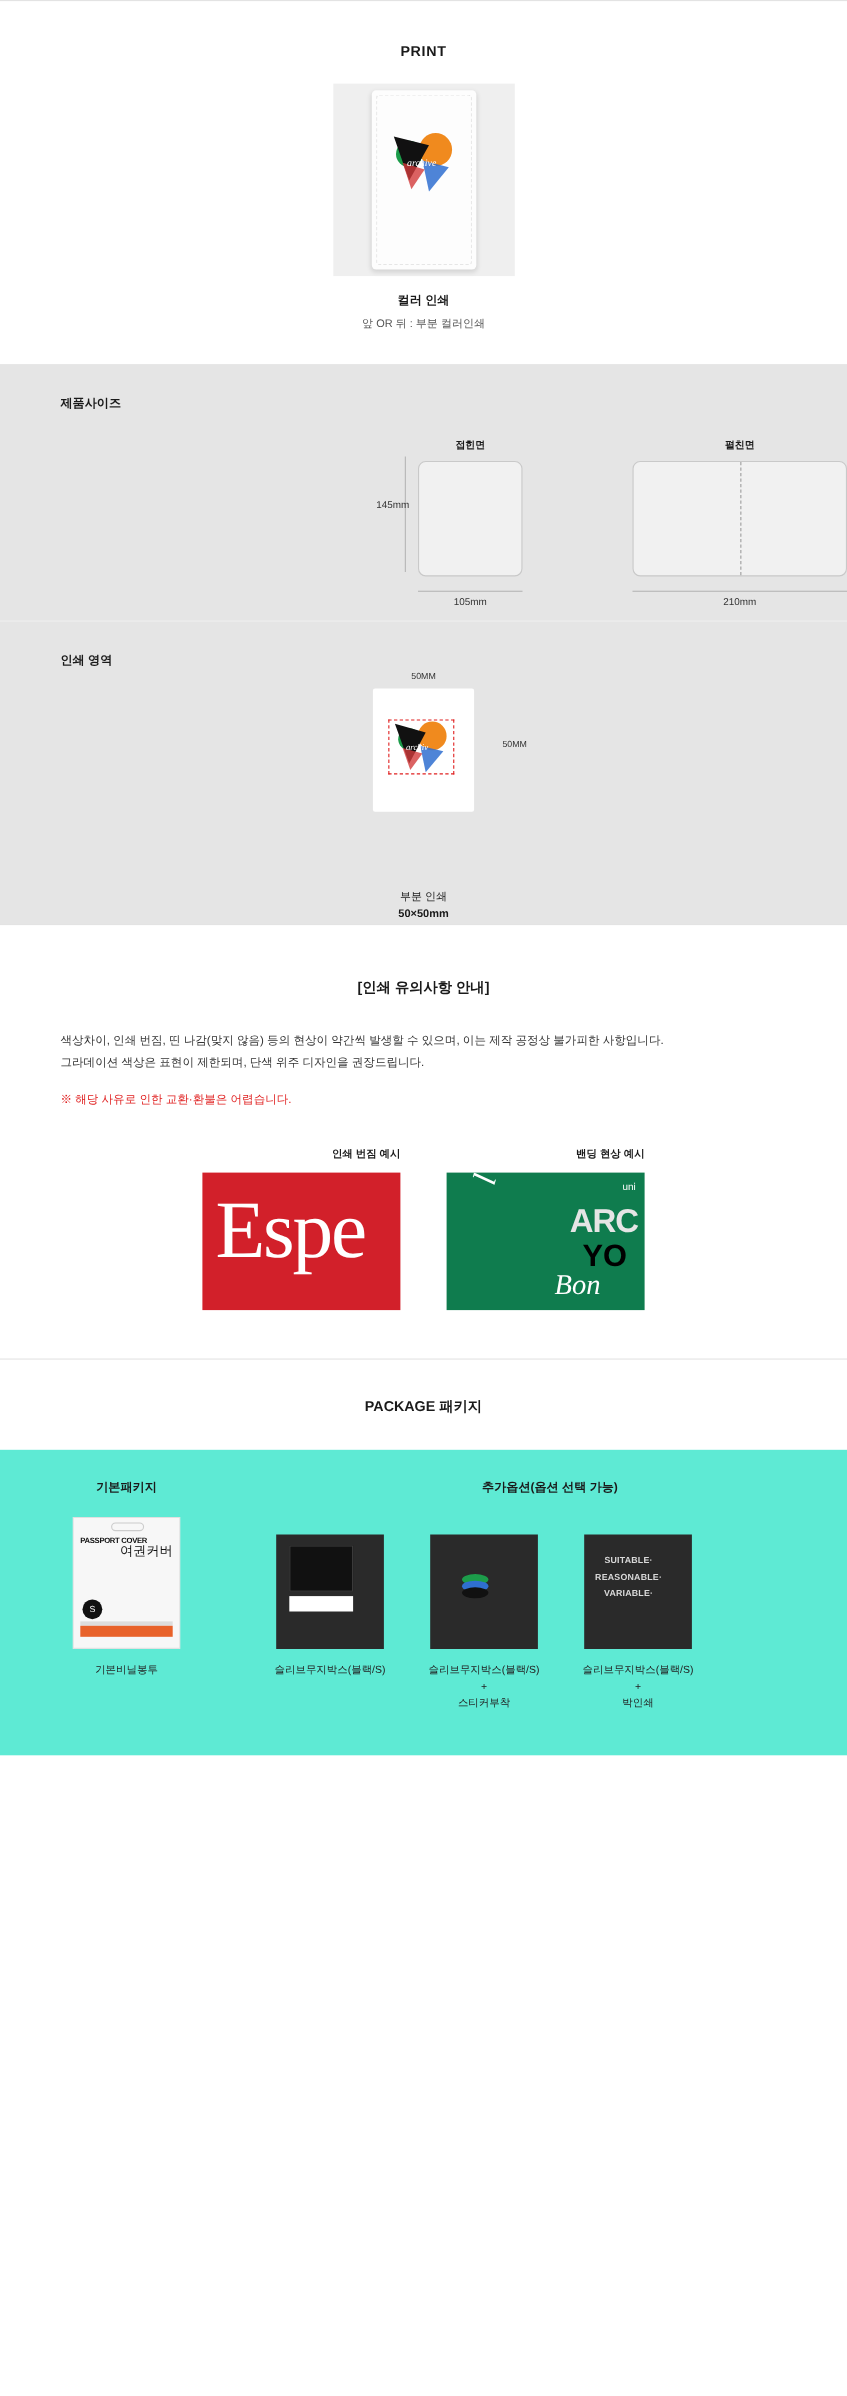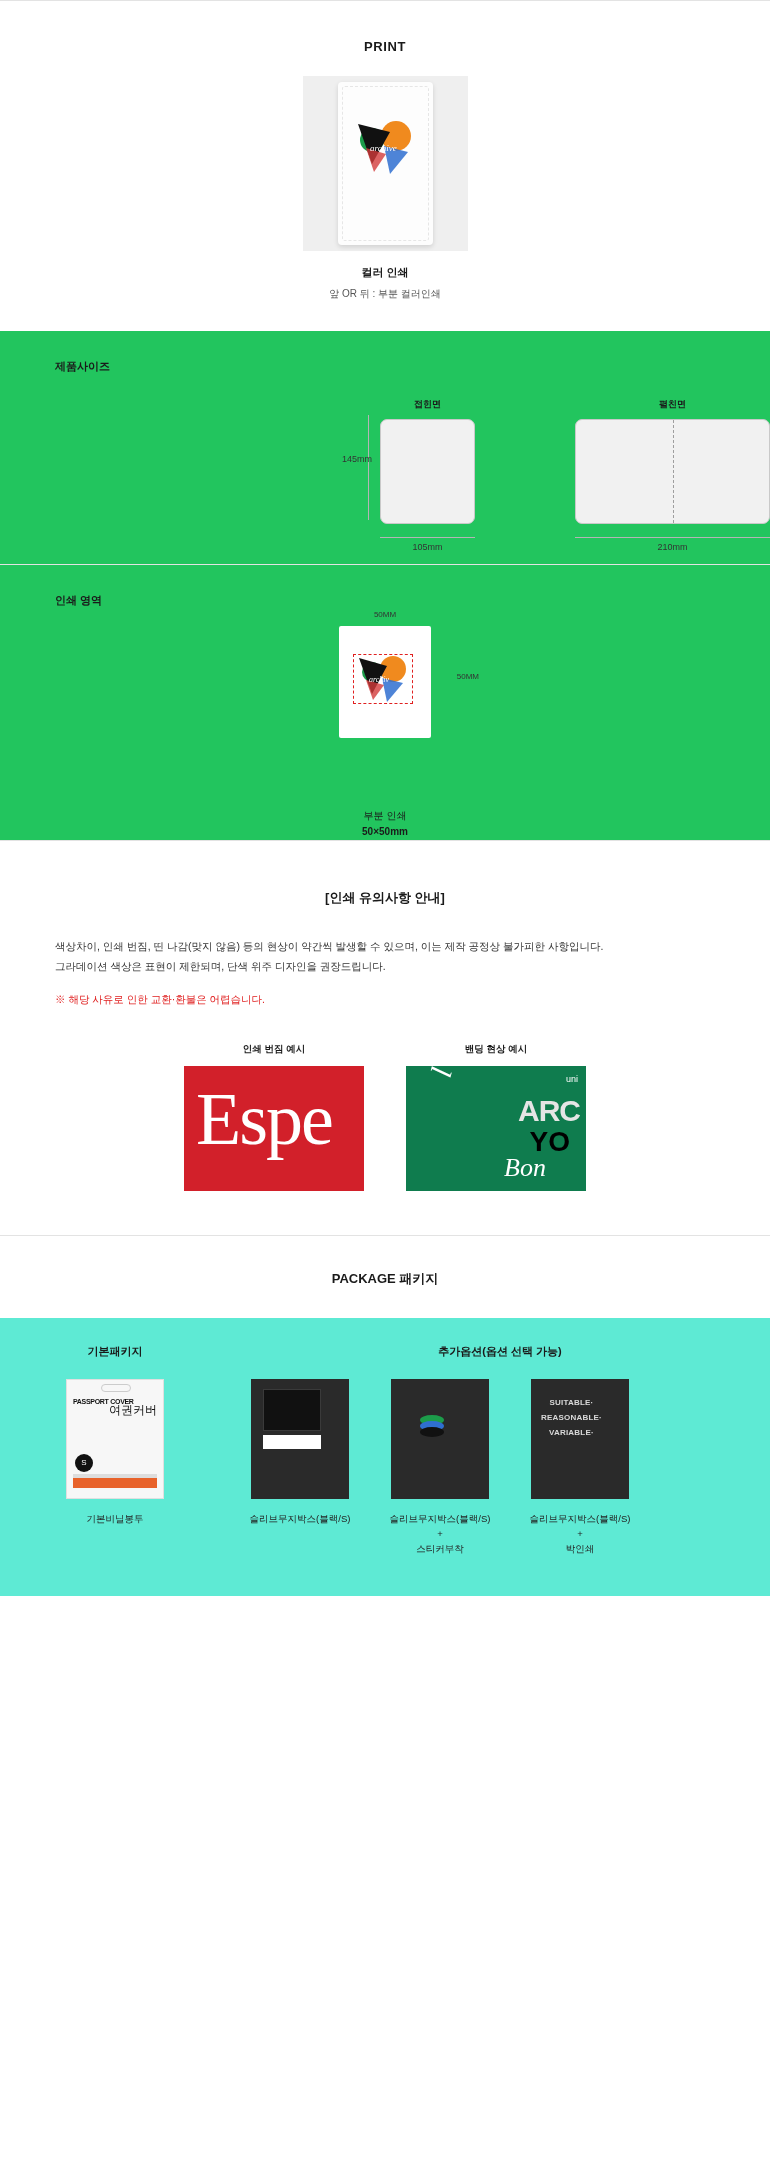--- a/index.html
+++ b/index.html
@@ -60,21 +60,21 @@
     color: #555;
   }
 
   
   .section-area-title {
     text-align: center;
     font-size: 14px;
     font-weight: bold;
     padding: 36px 0 26px;
   }
-  .gray-block { background: #22c55e; width: 100%; }
+  .gray-block { background: #e5e5e5; width: 100%; }
   .block-label {
     font-size: 11px;
     font-weight: bold;
     padding: 28px 0 0 55px;
   }
 
   .size-row {
     display: flex;
     justify-content: flex-end;
     gap: 100px;
@@ -196,21 +196,21 @@
     color: #e02020;
   }
   .examples {
     display: flex;
     justify-content: center;
     gap: 42px;
     padding: 36px 0 44px;
   }
   .ex-item { width: 180px; }
   .ex-cap {
-    text-align: center;
+    text-align: right;
     font-size: 9.5px;
     font-weight: bold;
     margin-bottom: 10px;
   }
   .ex-img {
     width: 180px;
     height: 125px;
     position: relative;
     overflow: hidden;
   }
@@ -326,20 +326,21 @@
   .env .ttl { position:absolute; left:6px; top:18px; font-size:7px; font-weight:bold; color:#111; line-height:1.15; letter-spacing:-0.3px;}
   .env .ko { position:absolute; right:6px; top:24px; font-size:12px; font-weight:normal; color:#111; line-height:1.1; text-align:right;}
   .env .badge { position:absolute; left:8px; bottom:26px; width:18px; height:18px; border-radius:50%; background:#111; color:#fff; font-size:8px; display:flex; align-items:center; justify-content:center;}
   .env .bar { position:absolute; left:6px; right:6px; bottom:10px; height:10px; background:#e8622a;}
   .env .barw { position:absolute; left:6px; right:6px; bottom:20px; height:4px; background:#ddd;}
 
   .sleeve {
     width: 121px; height: 120px;
     background: #2a2a2a;
     position: relative;
+    margin-top: 16px;
   }
   .sleeve .win {
     position: absolute;
     left: 12px; top: 10px;
     width: 58px; height: 42px;
     background: #111;
     border: 1px solid #3a3a3a;
   }
   .sleeve .slot {
     position:absolute;

